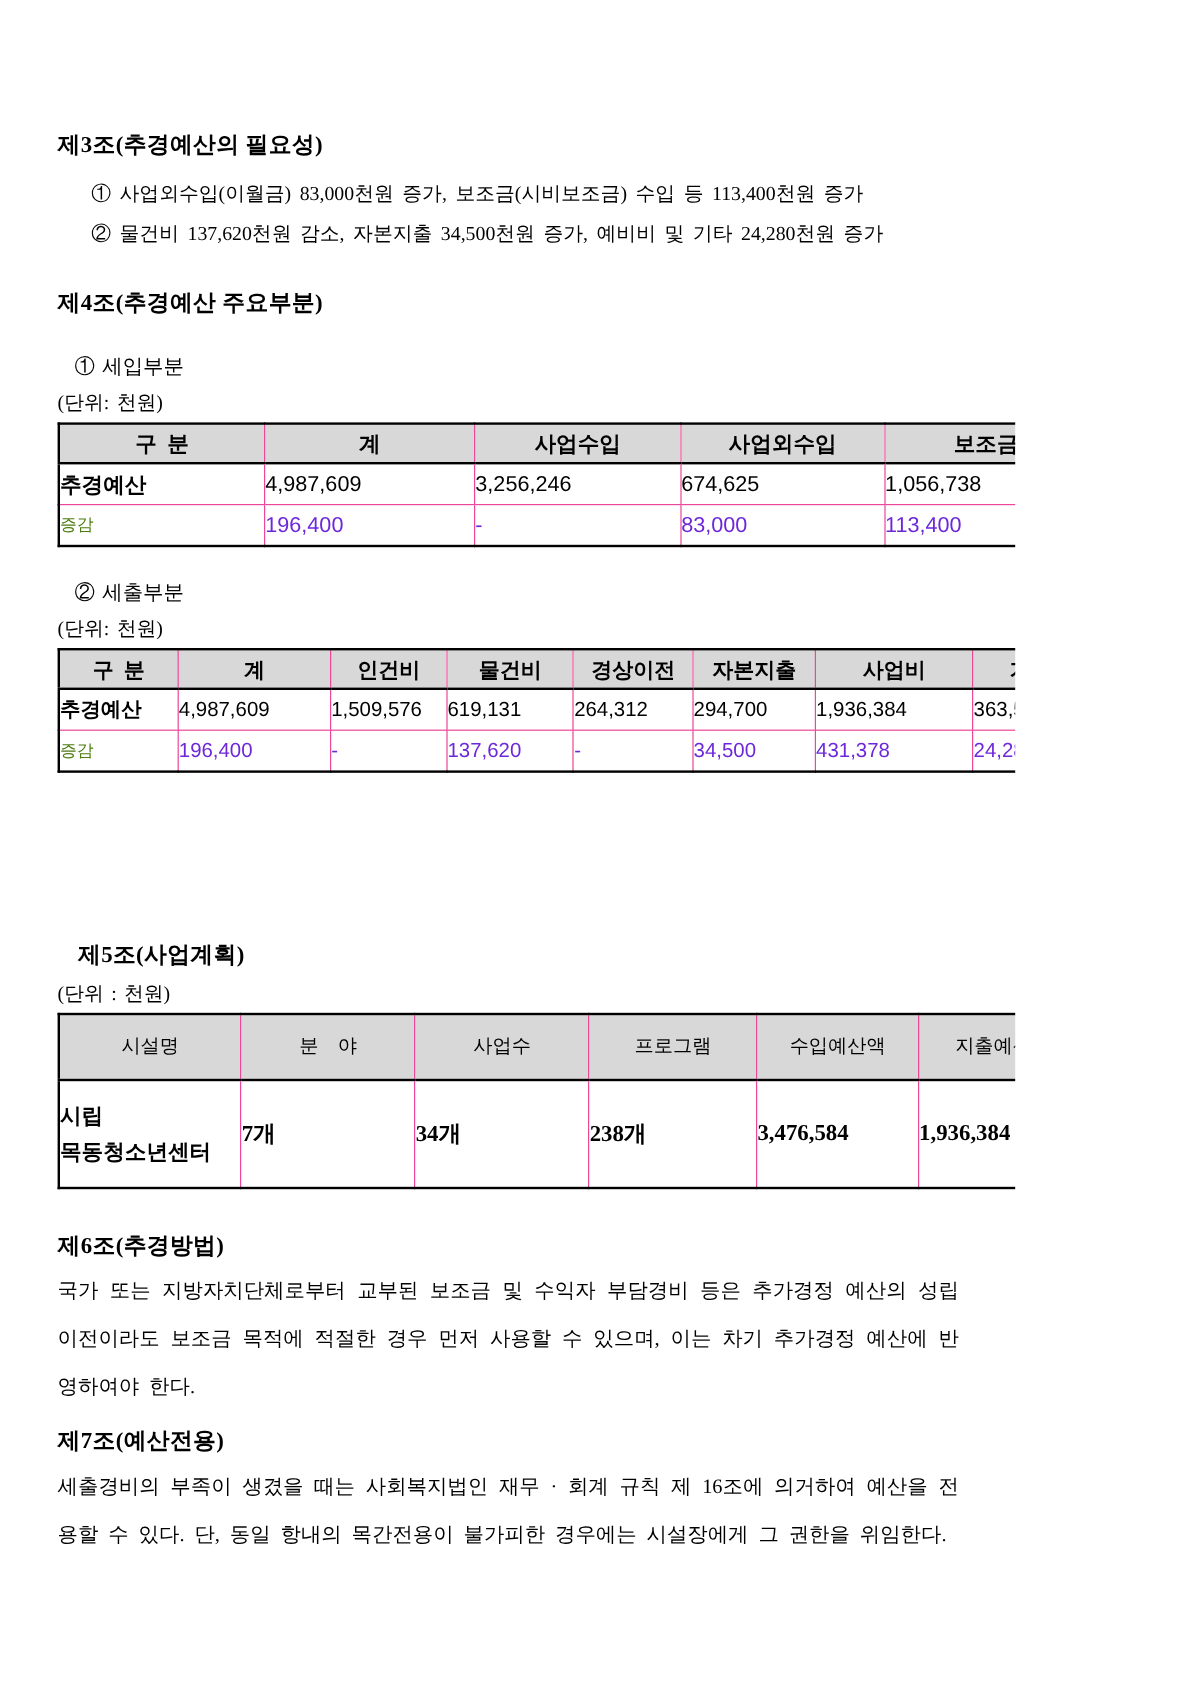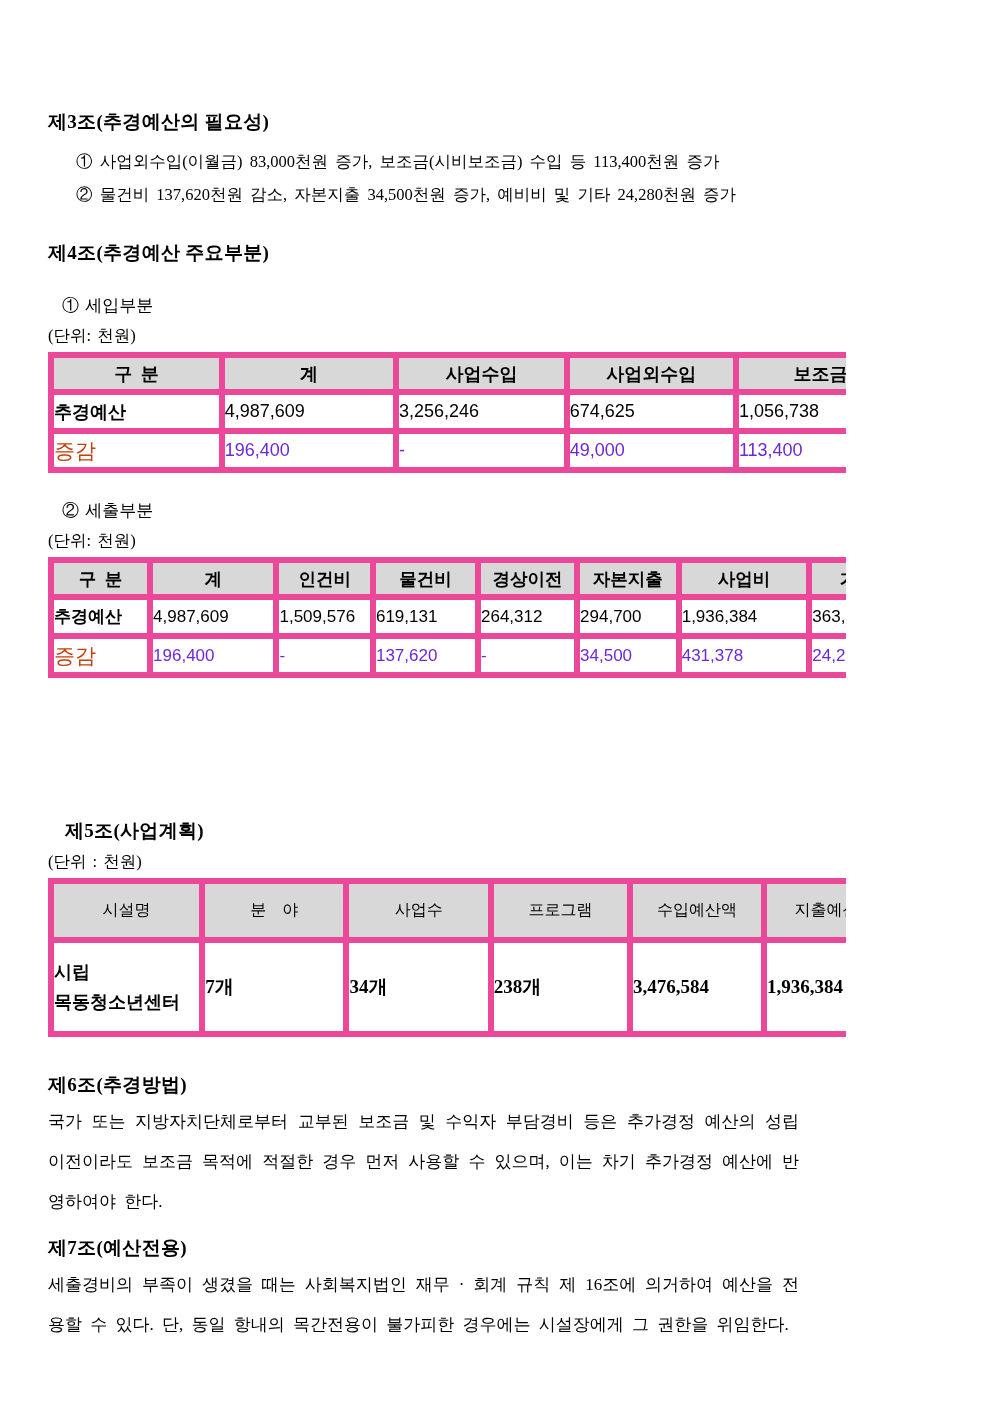--- a/index.html
+++ b/index.html
@@ -9,32 +9,32 @@
     font-family:"Liberation Serif","DejaVu Serif",serif; color:#000;
   }
   .art { font-size:19px; font-weight:bold; margin:0; line-height:23px; letter-spacing:0.3px; }
   .bullets { margin:12px 0 0 28px; }
   .bullets p { margin:0; font-size:16.5px; line-height:33px; word-spacing:3px; white-space:nowrap; }
   .mt-a4 { margin-top:30px; }
   .sec-label { font-size:17px; line-height:20px; margin:32px 0 0 14px; word-spacing:2px; }
   .sec-label2 { margin-top:28px; }
   .unit { font-size:16.5px; line-height:20px; text-align:left; margin:10px 0 6px 0; word-spacing:2px; }
   table { border-collapse:collapse; table-layout:fixed; width:860px; border:2px solid #000; }
-  th,td { border:6px solid #ec4899; padding:0; overflow:hidden; }
+  th,td { border:1px solid #ec4899; padding:0; overflow:hidden; }
   thead th { background:#d8d8d8; border-bottom:2px solid #000; }
   .t1 th { font-weight:bold; font-size:18px; height:31px; word-spacing:4px; }
   .t1 td { height:33px; }
   .t2 th { font-weight:bold; font-size:17.5px; height:31px; word-spacing:4px; }
   .t2 td { height:33px; }
   .num { font-family:"Liberation Sans","DejaVu Sans",sans-serif; font-size:18px; }
   .t2 .num { font-size:17px; }
   .muted { color:#6d28d9; }
   .rowlabel-b { font-weight:bold; font-size:18px; }
   .t2 .rowlabel-b { font-size:17px; }
-  .rowlabel-n { font-size:21px; color:#c2410c; }
+  .rowlabel-n { font-size:14px; color:#4d7c0f; }
   .a5 { margin:141px 0 0 17px; }
   .t3 th { font-weight:normal; font-size:16px; height:53px; word-spacing:2px; }
   .t3 td { height:88px; font-weight:bold; font-size:19px; }
   .t3 .facility { line-height:30px; font-size:18px; }
   .a6 { margin-top:36px; }
   .body-par { font-size:17px; line-height:40px; margin:6px 0 0 0; text-align:justify; word-break:break-all; word-spacing:4px; }
   .a7 { margin-top:14px; }
 </style>
 </head>
 <body>
@@ -74,21 +74,21 @@
         <td class="rowlabel-b">추경예산</td>
         <td class="num">4,987,609</td>
         <td class="num">3,256,246</td>
         <td class="num">674,625</td>
         <td class="num">1,056,738</td>
       </tr>
       <tr>
         <td class="rowlabel-n">증감</td>
         <td class="num muted">196,400</td>
         <td class="num muted">-</td>
-        <td class="num muted">49,000</td>
+        <td class="num muted">83,000</td>
         <td class="num muted">113,400</td>
       </tr>
     </tbody>
   </table>
 
   <p class="sec-label sec-label2">② 세출부분</p>
   <p class="unit">(단위: 천원)</p>
 
   <table class="t2">
     <colgroup>

